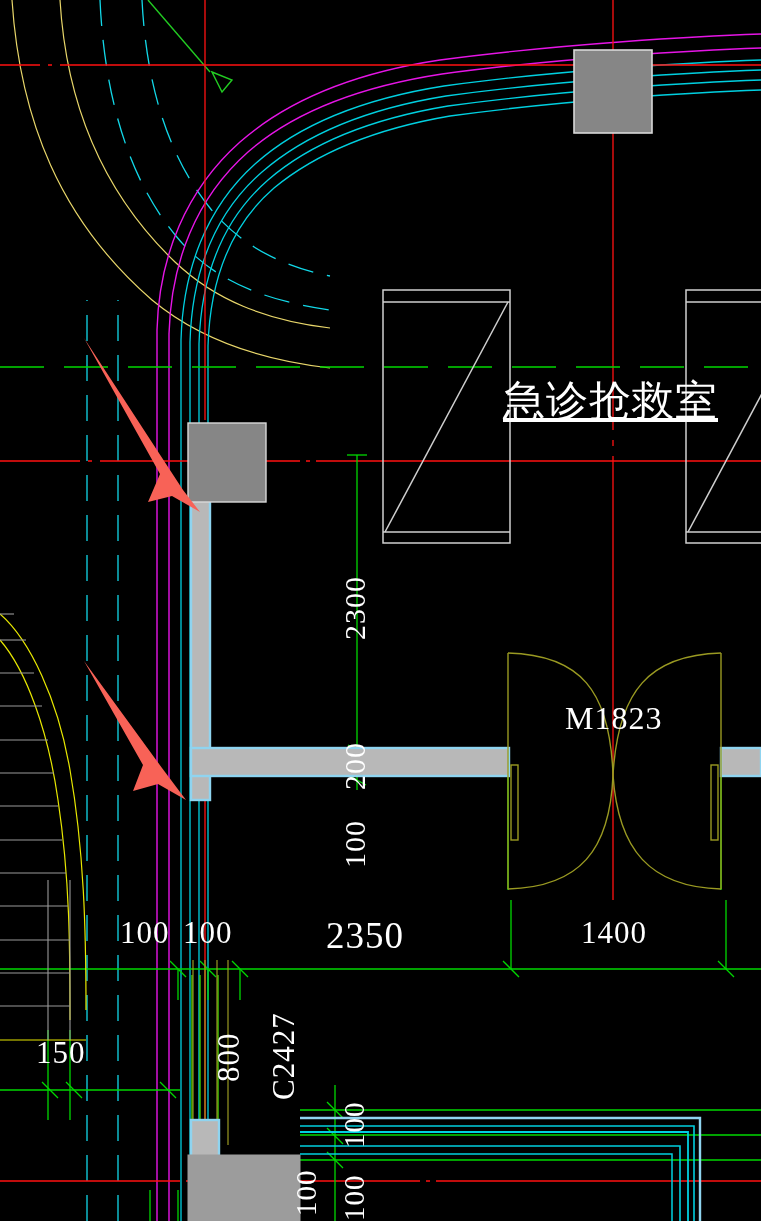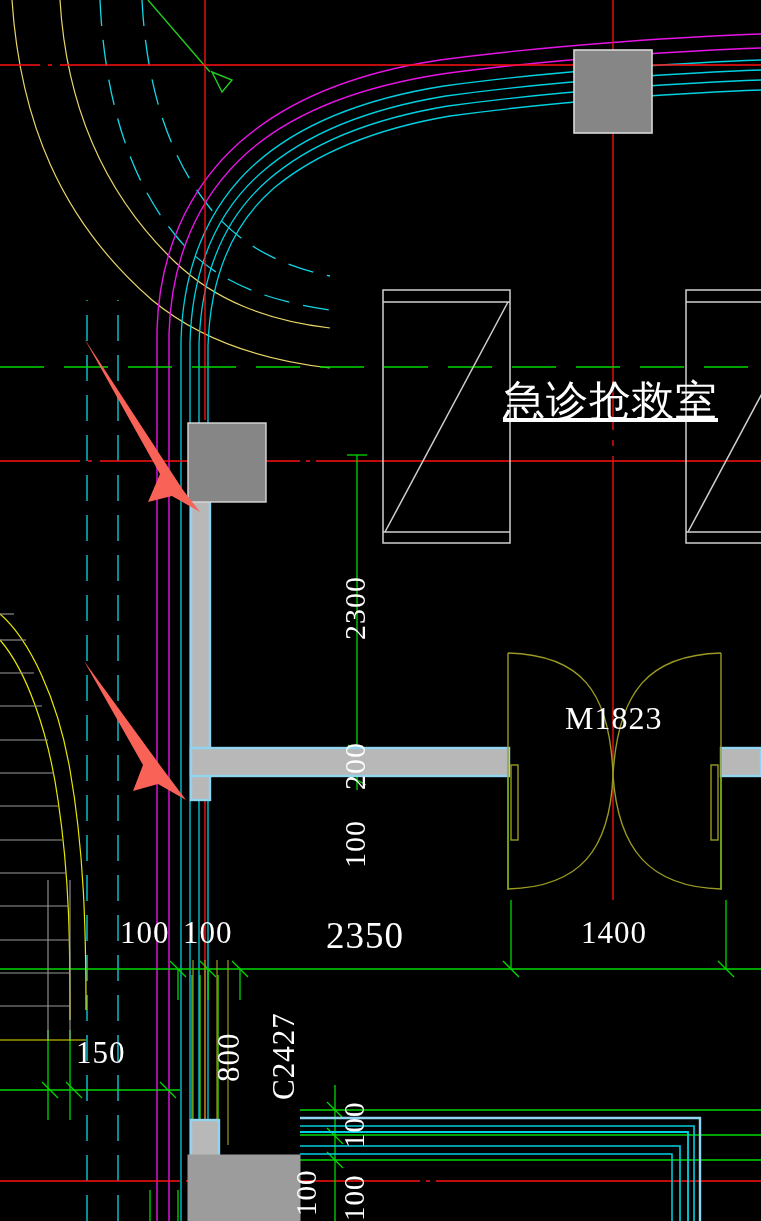--- a/index.html
+++ b/index.html
@@ -218,20 +218,20 @@
 
   <div class="lbl rot" style="left:340px;top:640px;font-size:30px;transform:rotate(-90deg);">2300</div>
   <div class="lbl rot" style="left:340px;top:790px;font-size:30px;transform:rotate(-90deg);">200</div>
   <div class="lbl rot" style="left:340px;top:868px;font-size:30px;transform:rotate(-90deg);">100</div>
 
   <div class="lbl" style="left:120px;top:917px;font-size:31px;">100</div>
   <div class="lbl" style="left:183px;top:917px;font-size:31px;">100</div>
   <div class="lbl" style="left:326px;top:917px;font-size:37px;">2350</div>
   <div class="lbl" style="left:581px;top:917px;font-size:31px;">1400</div>
 
-  <div class="lbl" style="left:36px;top:1037px;font-size:31px;margin-left:40px;">150</div>
+  <div class="lbl" style="left:36px;top:1037px;font-size:31px;">150</div>
   <div class="lbl rot" style="left:213px;top:1082px;font-size:31px;transform:rotate(-90deg);">800</div>
 
   <div class="lbl rot" style="left:340px;top:1148px;font-size:29px;transform:rotate(-90deg);">100</div>
   <div class="lbl rot" style="left:292px;top:1216px;font-size:29px;transform:rotate(-90deg);">100</div>
   <div class="lbl rot" style="left:340px;top:1221px;font-size:29px;transform:rotate(-90deg);">100</div>
 
 </div>
 
 </body></html>

